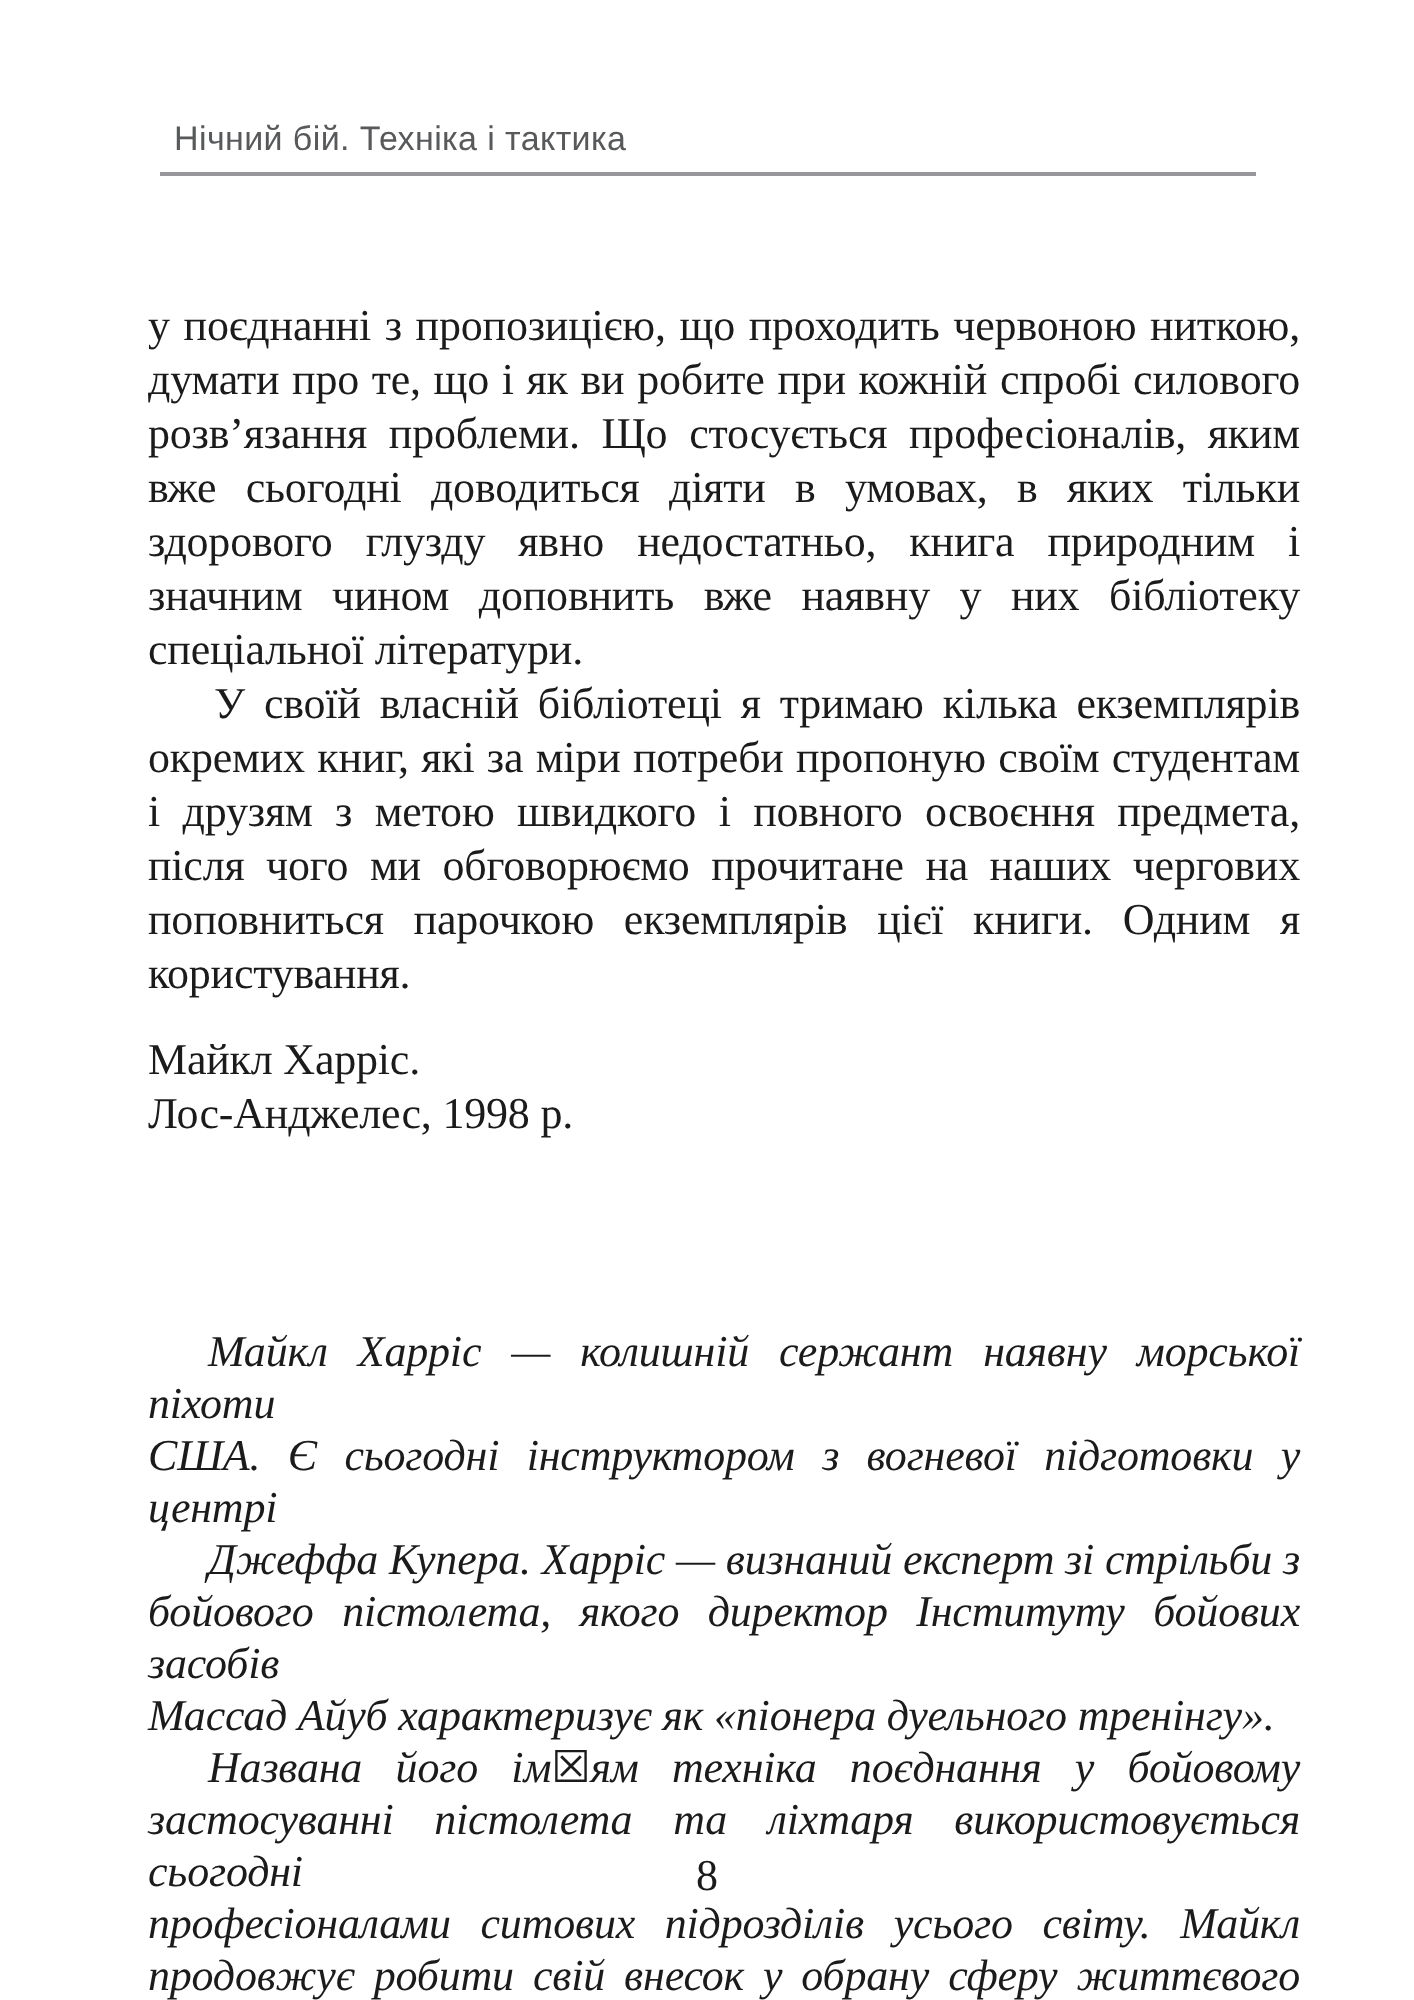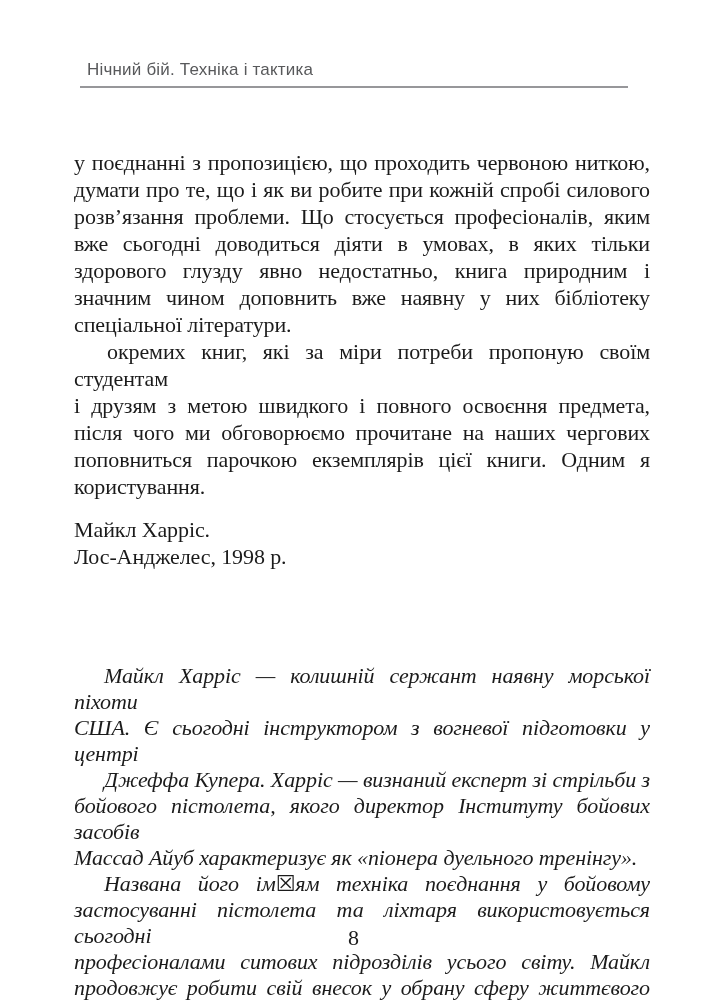--- a/index.html
+++ b/index.html
@@ -96,20 +96,21 @@
         <div class="line">у поєднанні з пропозицією, що проходить червоною ниткою,</div>
         <div class="line">думати про те, що і як ви робите при кожній спробі силового</div>
         <div class="line">розв’язання проблеми. Що стосується професіоналів, яким</div>
         <div class="line">вже сьогодні доводиться діяти в умовах, в яких тільки</div>
         <div class="line">здорового глузду явно недостатньо, книга природним і</div>
         <div class="line">значним чином доповнить вже наявну у них бібліотеку</div>
         <div class="line line-last">спеціальної літератури.</div>
       </div>
 
     <div class="para para-indent">
+        <div class="line">У своїй власній бібліотеці я тримаю кілька екземплярів</div>
         <div class="line">окремих книг, які за міри потреби пропоную своїм студентам</div>
         <div class="line">і друзям з метою швидкого і повного освоєння предмета,</div>
         <div class="line">після чого ми обговорюємо прочитане на наших чергових</div>
         <div class="line">поповниться парочкою екземплярів цієї книги. Одним я</div>
         <div class="line line-last">користування.</div>
       </div>
 
     <div class="signature">
       <div>Майкл Харріс.</div>
       <div>Лос-Анджелес, 1998 р.</div>

